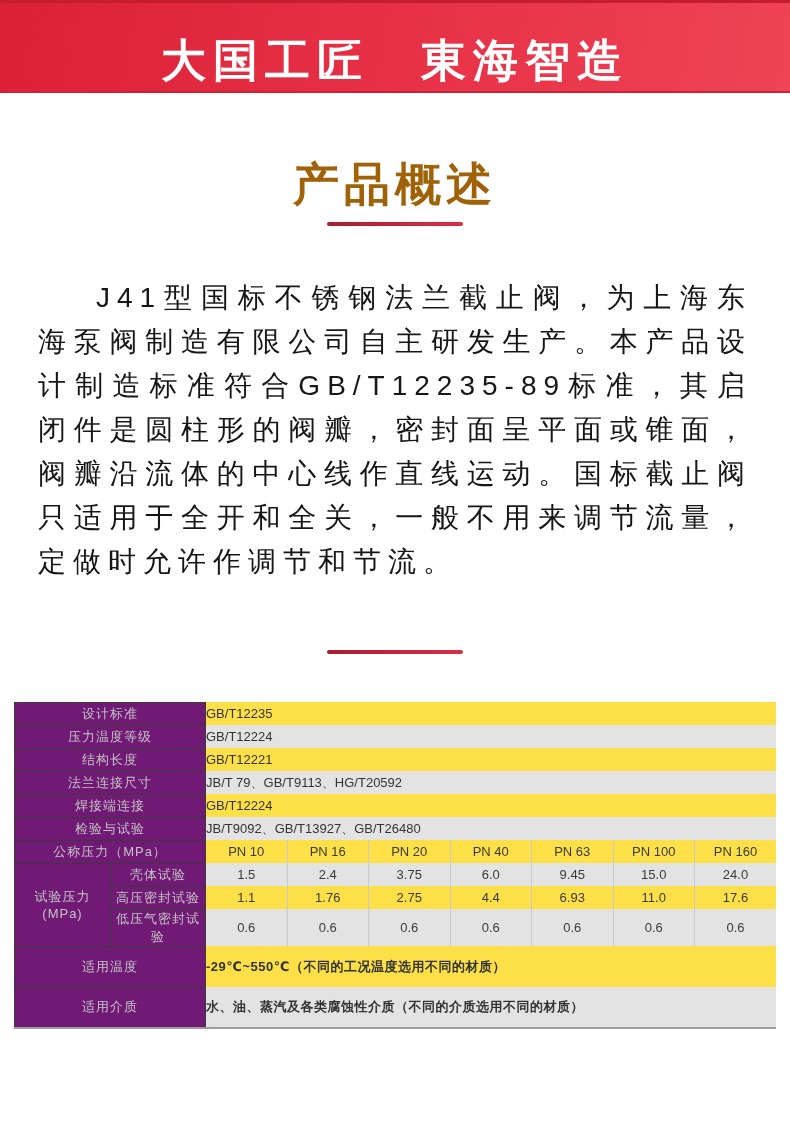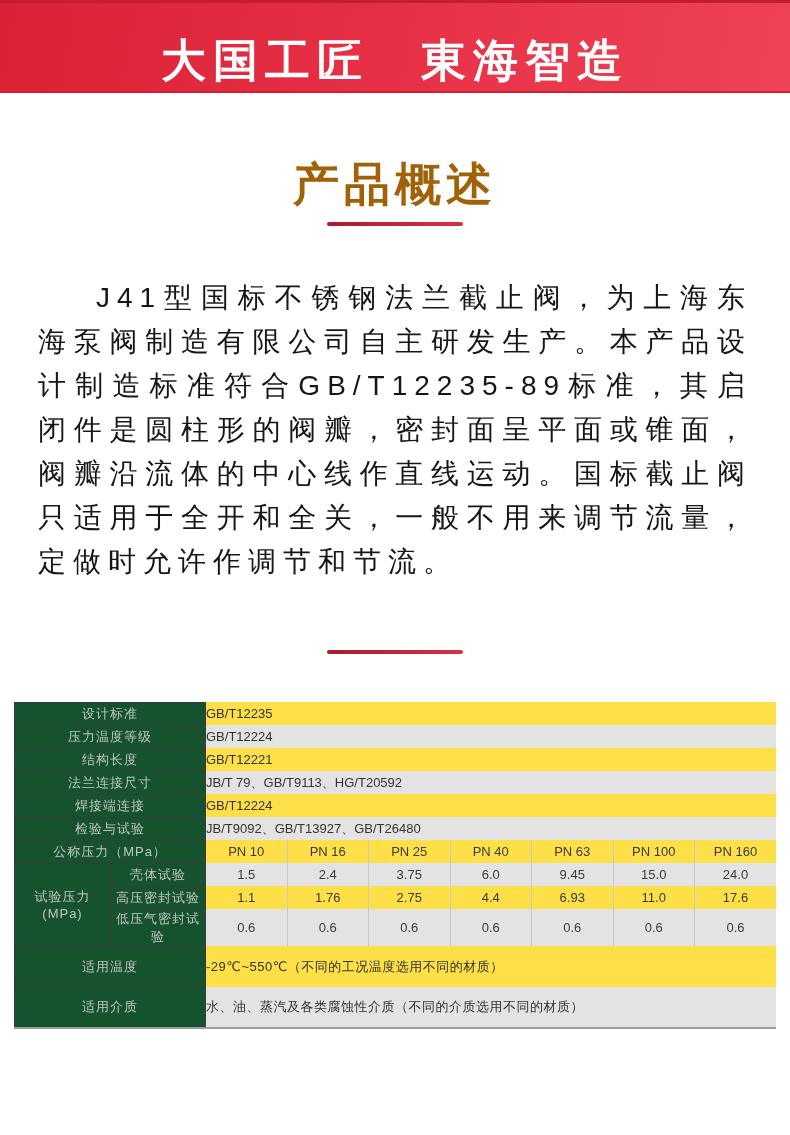--- a/index.html
+++ b/index.html
@@ -66,21 +66,21 @@
     border-bottom: 2px solid #9d9d9d;
   }
   table.spec td {
     box-sizing: border-box;
     height: 23px;
     padding: 0;
     font-size: 13px;
     vertical-align: middle;
   }
   td.lbl {
-    background: #14532d;
+    background: #701a75;
     color: #c4c4c4;
     text-align: center;
     font-size: 12px;
     letter-spacing: 1px;
     border-top: 1px solid #3a3a3a;
     border-right: 1px solid #3a3a3a;
     border-left: 1px solid #3a3a3a;
   }
   td.val {
     padding-left: 28px;
@@ -88,21 +88,21 @@
     text-align: left;
   }
   td.num {
     text-align: center;
     color: #3a3a3a;
     border-left: 1px solid #c9c9c9;
   }
   tr.rw td.val, tr.rw td.num { background: #fde047; }
   tr.rg td.val, tr.rg td.num { background: #e3e3e3; }
   tr.tall td { height: 41px; }
-  td.note { font-size: 12px; letter-spacing: 0.5px; }
+  td.note { font-size: 12px; letter-spacing: 0.5px; font-weight: bold; }
 </style>
 </head>
 <body>
 
 <div class="banner">
   <div class="banner-title">大国工匠　東海智造</div>
 </div>
 
 <div class="sec sec-overview">
   <div class="sec-title">产品概述</div>
@@ -150,21 +150,21 @@
       <td class="val" colspan="7">GB/T12224</td>
     </tr>
     <tr class="rg">
       <td class="lbl" colspan="2">检验与试验</td>
       <td class="val" colspan="7">JB/T9092、GB/T13927、GB/T26480</td>
     </tr>
     <tr class="rw">
       <td class="lbl" colspan="2">公称压力（MPa）</td>
       <td class="num">PN 10</td>
       <td class="num">PN 16</td>
-      <td class="num">PN 25</td>
+      <td class="num">PN 20</td>
       <td class="num">PN 40</td>
       <td class="num">PN 63</td>
       <td class="num">PN 100</td>
       <td class="num">PN 160</td>
     </tr>
     <tr class="rg">
       <td class="lbl" rowspan="3">试验压力(MPa)</td>
       <td class="lbl">壳体试验</td>
       <td class="num">1.5</td>
       <td class="num">2.4</td>

